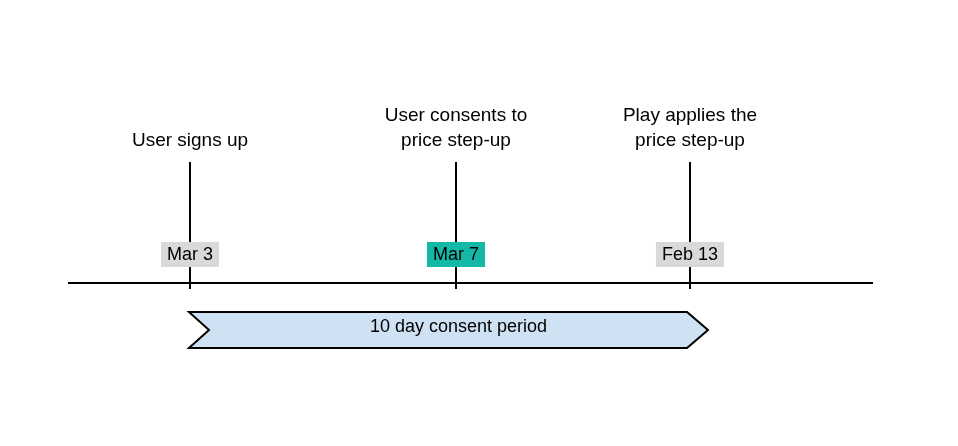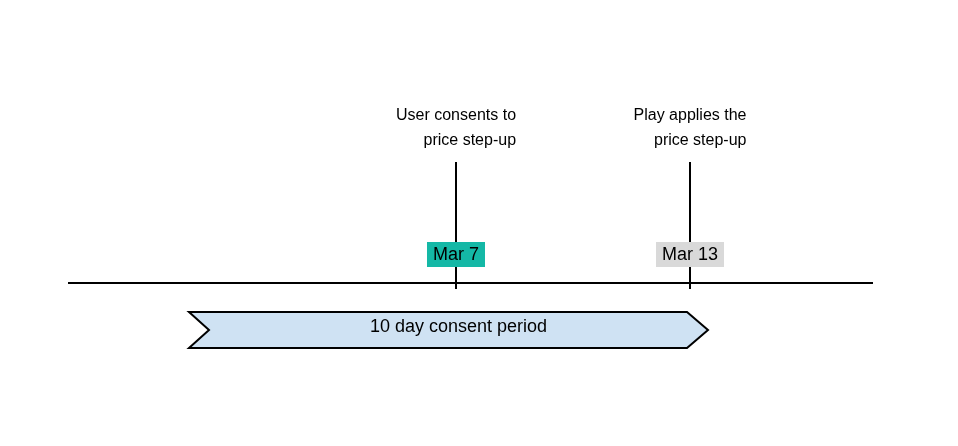--- a/index.html
+++ b/index.html
@@ -34,23 +34,23 @@
   }
   .event-label {
     position: absolute;
     left: 0;
     top: 0;
     width: 220px;
     height: 52px;
     display: flex;
     align-items: flex-end;
     justify-content: center;
-    text-align: right;
+    text-align: center;
     white-space: pre-line;
-    font-size: 16px;
+    font-size: 19px;
     line-height: 25px;
   }
   .tick {
     position: absolute;
     left: 50%;
     margin-left: -1px;
     top: 62px;   
     width: 2px;
     height: 127px; 
     background: #000000;
@@ -87,33 +87,38 @@
     justify-content: center;
     font-size: 18px;
     white-space: nowrap;
   }
 </style>
 </head>
 <body>
 
 <div class="canvas">
 
+  <div class="event" style="left: 80px;">
+    <div class="event-label">User signs up</div>
+    <div class="tick"></div>
+    <div class="date-badge" style="background: rgb(217, 217, 217);">Mar 3</div>
+  </div>
 
   <div class="event" style="left: 346px;">
     <div class="event-label">User consents to
 price step-up</div>
     <div class="tick"></div>
     <div class="date-badge" style="background: #14b8a6;">Mar 7</div>
   </div>
 
   <div class="event" style="left: 580px;">
     <div class="event-label">Play applies the
 price step-up</div>
     <div class="tick"></div>
-    <div class="date-badge" style="background: rgb(217, 217, 217);">Mar 13</div>
+    <div class="date-badge" style="background: rgb(217, 217, 217);">Feb 13</div>
   </div>
 
   <div class="axis"></div>
 
   <svg class="banner-shape" width="540" height="52">
     <polygon points="10,8 508,8 529,26 508,44 10,44 30,26" style="fill: rgb(207, 226, 243);"></polygon>
   </svg>
   <div class="banner-label">10 day consent period</div>
 
 </div>

